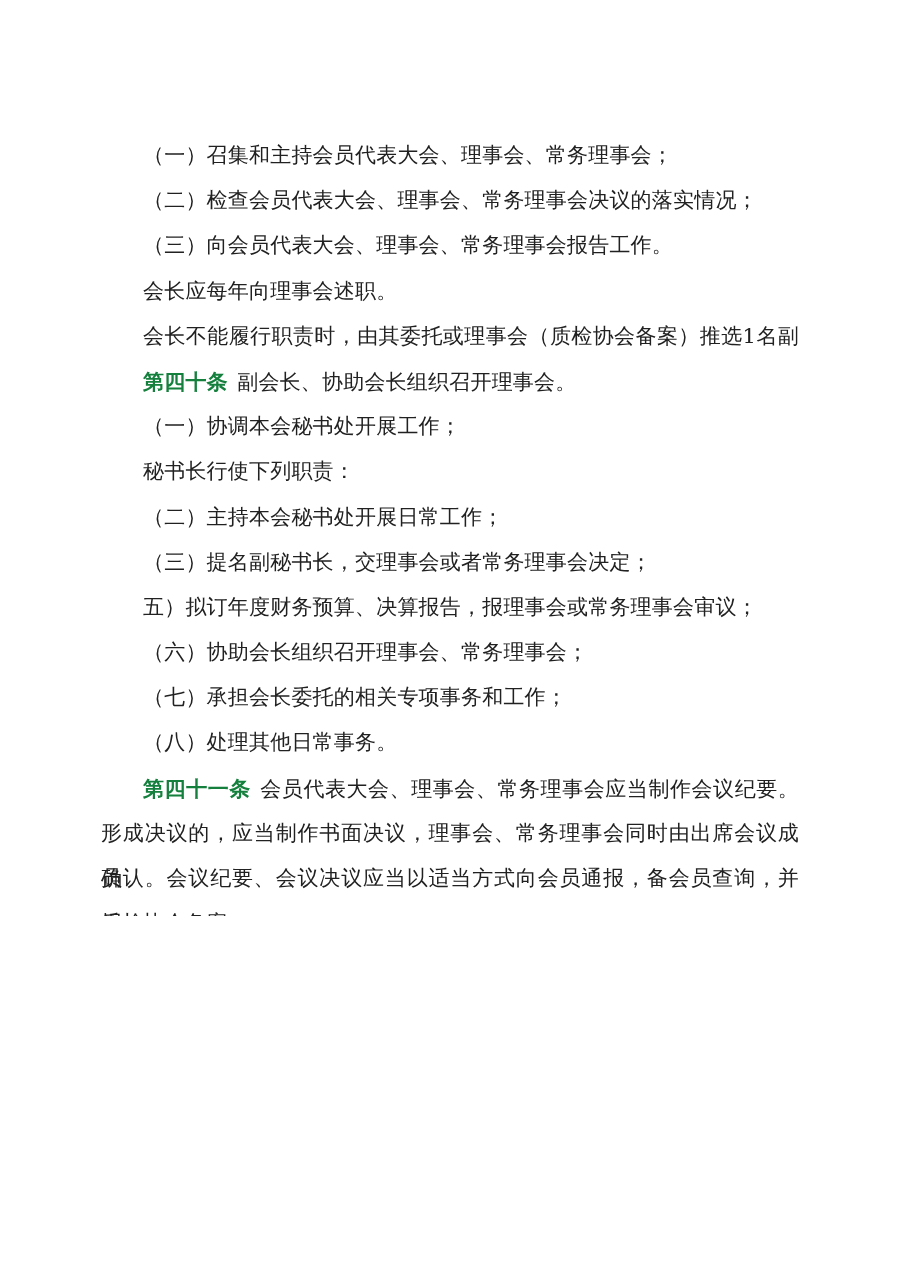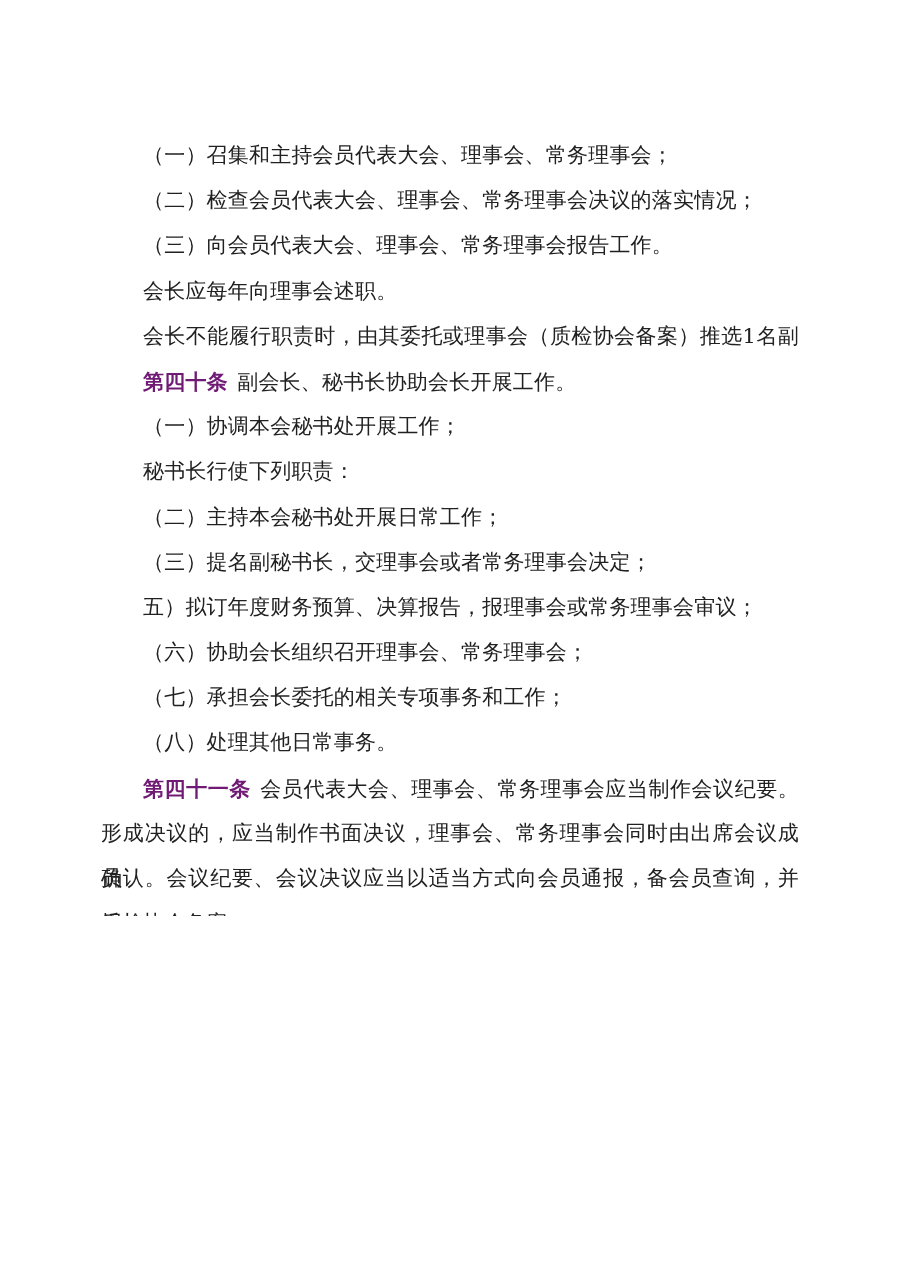--- a/index.html
+++ b/index.html
@@ -32,21 +32,21 @@
   .line.indent {
     text-indent: 42px;
   }
   .line.just {
     white-space: normal;
     text-align: justify;
     text-align-last: justify;
   }
   .seg.b {
     font-weight: 700;
-    color: #701a75;
+    color: #15803d;
     margin-right: 0.45em;
   }
   .footer {
     position: absolute;
     left: 102px;
     top: 1074px;
     font-size: 21px;
     line-height: 32px;
     color: #2a2a2a;
     letter-spacing: 1px;
@@ -56,21 +56,21 @@
 <body>
 
 <div class="page">
   <div class="content">
     <div id="lines">
         <div class="line indent"><span class="seg">（一）召集和主持会员代表大会、理事会、常务理事会；</span></div>
         <div class="line indent"><span class="seg">（二）检查会员代表大会、理事会、常务理事会决议的落实情况；</span></div>
         <div class="line indent"><span class="seg">（三）向会员代表大会、理事会、常务理事会报告工作。</span></div>
         <div class="line indent"><span class="seg">会长应每年向理事会述职。</span></div>
         <div class="line indent just"><span class="seg">会长不能履行职责时，由其委托或理事会（质检协会备案）推选1名副</span></div>
-        <div class="line indent"><span class="seg b">第四十条</span><span class="seg">副会长、秘书长协助会长开展工作。</span></div>
+        <div class="line indent"><span class="seg b">第四十条</span><span class="seg">副会长、协助会长组织召开理事会。</span></div>
         <div class="line indent"><span class="seg">（一）协调本会秘书处开展工作；</span></div>
         <div class="line indent"><span class="seg">秘书长行使下列职责：</span></div>
         <div class="line indent"><span class="seg">（二）主持本会秘书处开展日常工作；</span></div>
         <div class="line indent"><span class="seg">（三）提名副秘书长，交理事会或者常务理事会决定；</span></div>
         <div class="line indent"><span class="seg">五）拟订年度财务预算、决算报告，报理事会或常务理事会审议；</span></div>
         <div class="line indent"><span class="seg">（六）协助会长组织召开理事会、常务理事会；</span></div>
         <div class="line indent"><span class="seg">（七）承担会长委托的相关专项事务和工作；</span></div>
         <div class="line indent"><span class="seg">（八）处理其他日常事务。</span></div>
         <div class="line indent just"><span class="seg b">第四十一条</span><span class="seg">会员代表大会、理事会、常务理事会应当制作会议纪要。</span></div>
         <div class="line just"><span class="seg">形成决议的，应当制作书面决议，理事会、常务理事会同时由出席会议成员</span></div>

